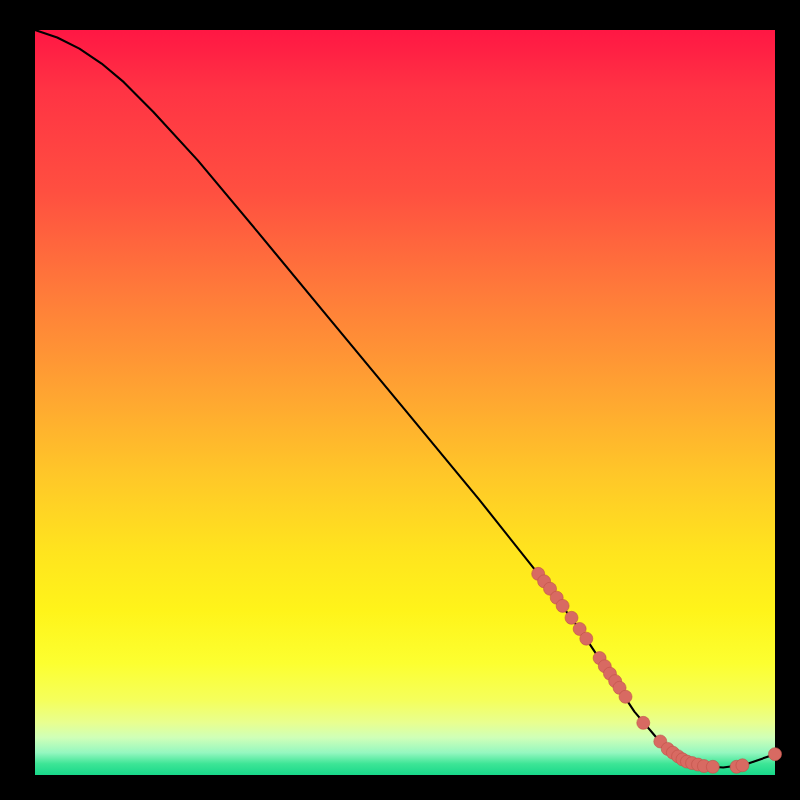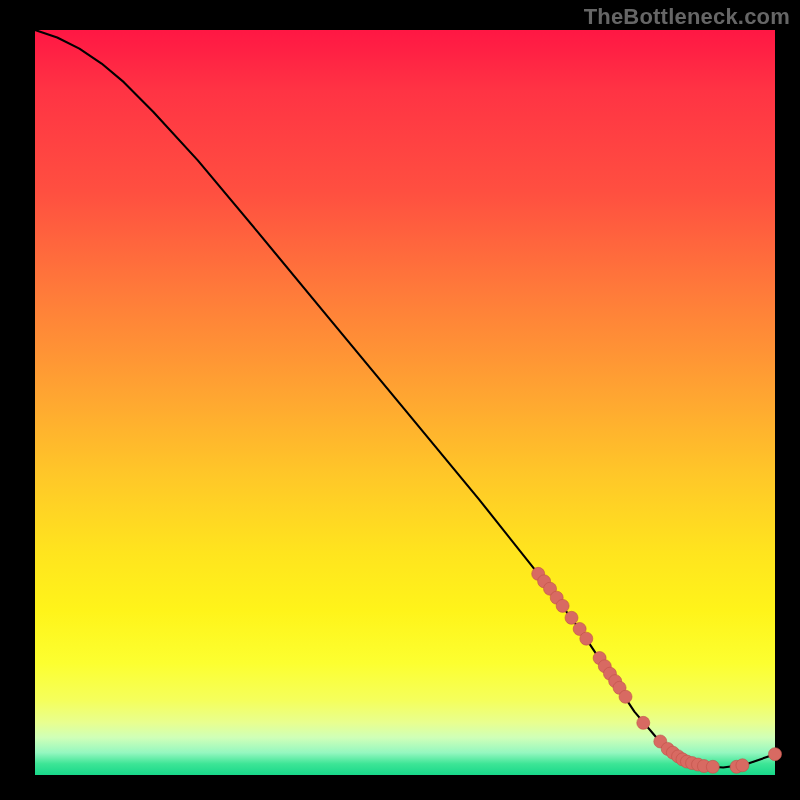--- a/index.html
+++ b/index.html
@@ -59,21 +59,20 @@
     height: 800px;
     pointer-events: none;
   }
 </style>
 </head>
 <body>
 <div class="container">
 
   <div class="plot-area"></div>
 
-  <div class="watermark">TheBottleneck.com</div>
 
   <svg class="overlay" viewBox="0 0 800 800">
     <g id="curve-group">
         <path d="M35.00 30.00 L57.20 37.45 L79.40 48.63 L101.60 63.53 L123.80 82.15 L153.40 111.95 L197.80 160.38 L257.00 231.15 L331.00 320.55 L405.00 409.95 L479.00 499.35 L538.20 573.85 L582.60 633.45 L612.20 678.15 L634.40 711.68 L656.60 737.75 L671.40 752.65 L686.20 761.59 L701.00 766.06 L723.20 767.55 L745.40 764.57 L775.00 754.14 " fill="none" stroke="#000000" stroke-width="2.1" stroke-linecap="round" stroke-linejoin="round"></path>
       </g>
     <g id="points-group">
         <circle cx="538.20" cy="573.85" r="6.5" fill="#d86a62" stroke="#c05048" stroke-width="0.6"></circle>
         <circle cx="544.12" cy="581.30" r="6.5" fill="#d86a62" stroke="#c05048" stroke-width="0.6"></circle>
         <circle cx="550.04" cy="588.75" r="6.5" fill="#d86a62" stroke="#c05048" stroke-width="0.6"></circle>
         <circle cx="556.70" cy="597.69" r="6.5" fill="#d86a62" stroke="#c05048" stroke-width="0.6"></circle>

